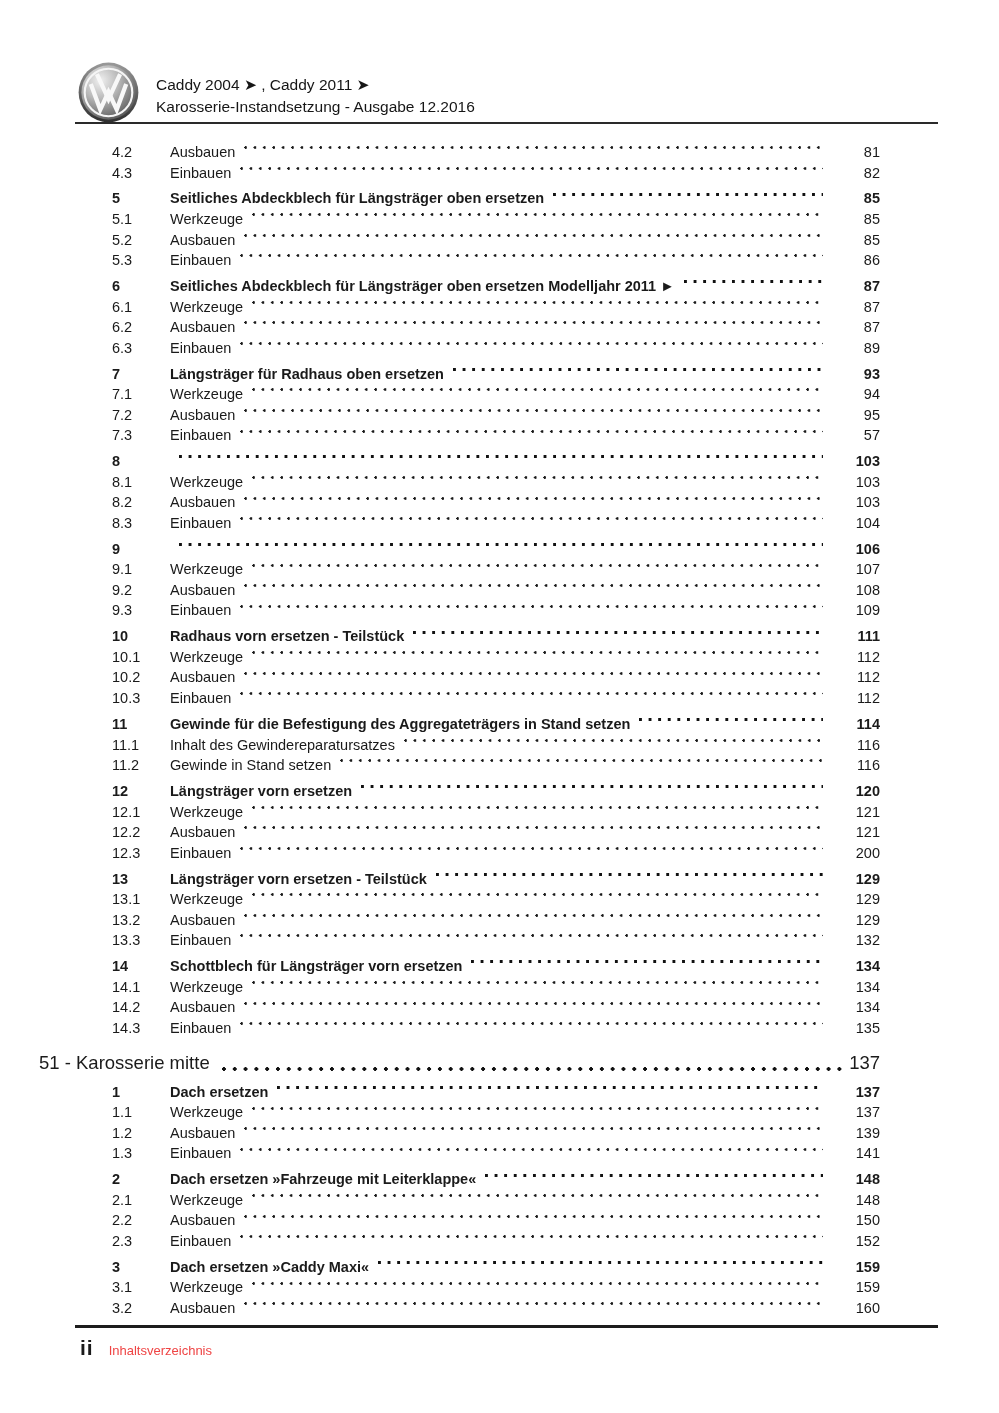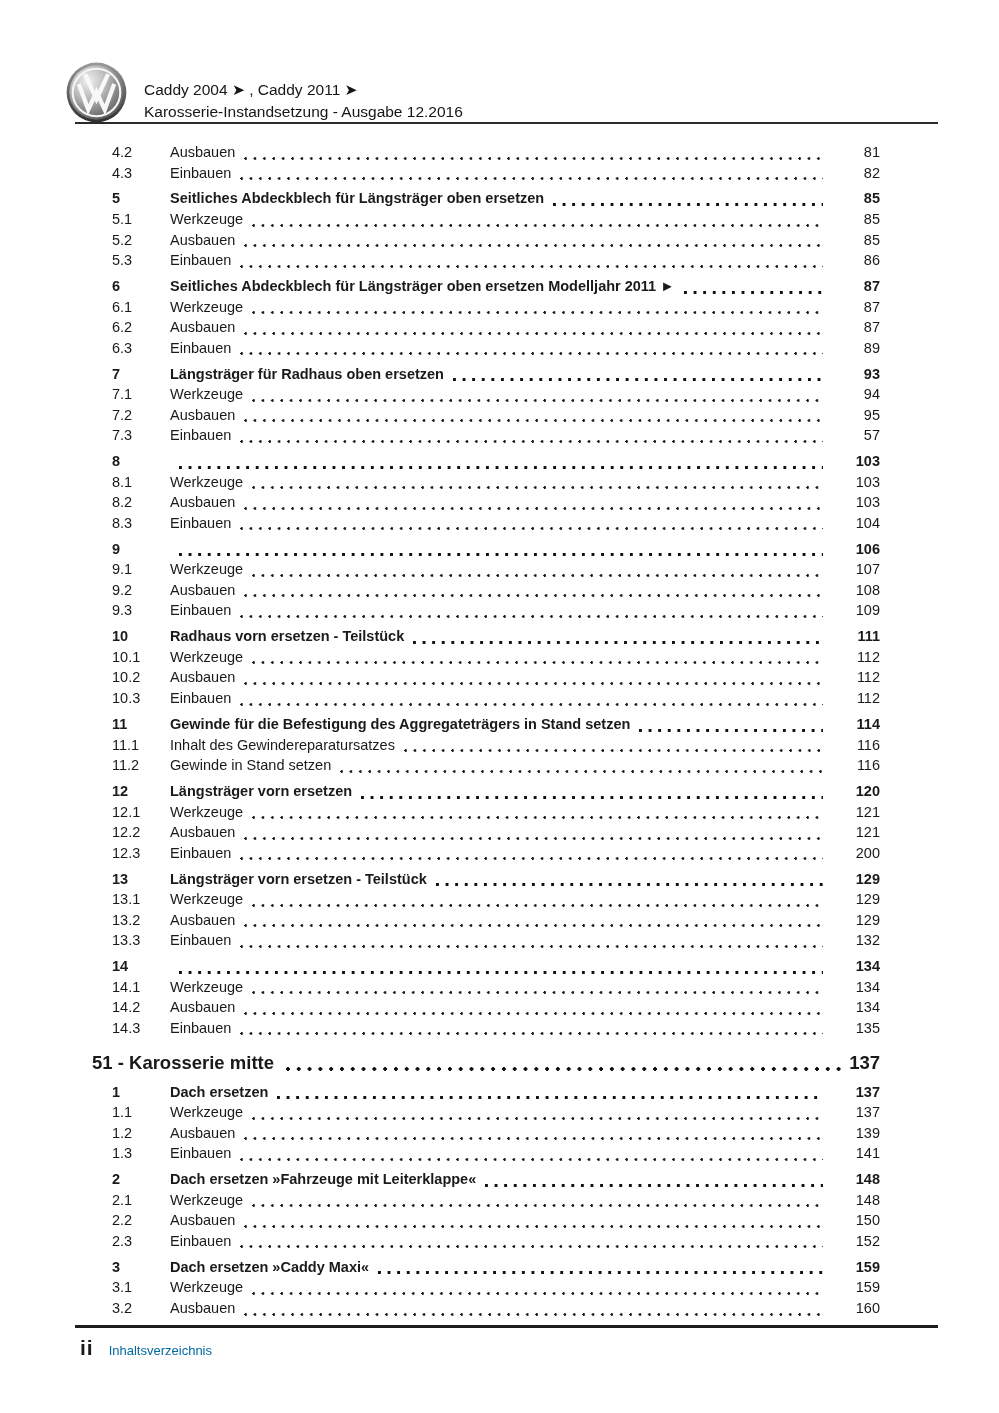--- a/index.html
+++ b/index.html
@@ -7,68 +7,69 @@
   body {
     width: 999px; height: 1413px;
     font-family: "Liberation Sans", "DejaVu Sans", sans-serif;
     color: #1a1a1a;
     position: relative;
     overflow: hidden;
   }
   .page { position: absolute; inset: 0; background: #fff; }
 
   
-  .header { position: absolute; left: 66px; top: 62px; display: flex; align-items: flex-end; }
+  .header { position: absolute; left: 78px; top: 62px; display: flex; align-items: flex-start; }
   .logo { width: 61px; height: 61px; flex: 0 0 auto; }
   .header-text { margin-left: 17px; padding-top: 12px; font-size: 15.5px; line-height: 22px; color: #161616; }
   .header-rule { position: absolute; left: 75px; width: 863px; top: 122px; height: 2px; background: #2a2a2a; }
 
   
   .toc { position: absolute; left: 0; right: 0; top: 142px; }
   .row {
     display: flex;
     padding-left: 112px; padding-right: 119px;
     font-size: 14.5px; line-height: 20.55px;
     white-space: nowrap;
+    align-items: center;
   }
   .row.bold { font-weight: bold; margin-top: 5.4px; }
   .row .num { flex: 0 0 58px; }
   .row .title { flex: 0 0 auto; }
   .row .dots { flex: 1 1 auto; position: relative; min-width: 20px; }
   .row .dots::after {
     content: ""; position: absolute; left: 9px; right: 11px; bottom: 3px; height: 3px;
     background-image: radial-gradient(circle at 1.5px 1.5px, #1b1b1b 1.25px, rgba(0,0,0,0) 1.45px);
     background-size: 9.4px 3px; background-repeat: repeat-x;
   }
   .row.bold .dots::after {
     background-image: radial-gradient(circle at 1.6px 1.5px, #111 1.5px, rgba(0,0,0,0) 1.7px);
     background-size: 9.6px 3px;
   }
   .row .page-num { flex: 0 0 46px; text-align: right; }
 
   .chapter {
     display: flex;
-    padding-left: 92px; padding-right: 119px;
-    font-size: 18.5px; font-weight: bold; line-height: 26px;
+    padding-left: 39px; padding-right: 119px;
+    font-size: 18.5px; font-weight: normal; line-height: 26px;
     margin-top: 12px; margin-bottom: 4px;
     white-space: nowrap;
   }
   .chapter .dots { flex: 1 1 auto; position: relative; min-width: 20px; }
   .chapter .dots::after {
     content: ""; position: absolute; left: 12px; right: 2px; bottom: 5px; height: 4px;
     background-image: radial-gradient(circle at 1.9px 1.9px, #111 1.8px, rgba(0,0,0,0) 2.0px);
     background-size: 10.8px 4px; background-repeat: repeat-x;
   }
   .chapter .page-num { flex: 0 0 auto; text-align: right; }
 
   
   .footer-rule { position: absolute; left: 75px; width: 863px; top: 1325px; height: 3px; background: #1d1d1d; }
   .footer { position: absolute; left: 80px; top: 1336px; display: flex; align-items: baseline; }
   .footer .folio { font-size: 21px; font-weight: bold; letter-spacing: 1px; }
-  .footer .footer-label { margin-left: 15px; font-size: 13px; color: #0369a1; }
+  .footer .footer-label { margin-left: 15px; font-size: 13px; color: #ef4444; }
 </style>
 </head>
 <body>
 
 <div class="page">
 
   <div class="header">
     <span class="logo">
       <svg viewBox="0 0 100 100" width="61" height="61" aria-hidden="true">
         <defs>
@@ -350,20 +351,21 @@
 
   <div class="row">
     <span class="num">13.3</span>
     <span class="title">Einbauen</span>
     <span class="dots"></span>
     <span class="page-num">132</span>
   </div>
 
   <div class="row bold">
     <span class="num">14</span>
+    <span class="title">Schottblech für Längsträger vorn ersetzen</span>
     <span class="dots"></span>
     <span class="page-num">134</span>
   </div>
 
   <div class="row">
     <span class="num">14.1</span>
     <span class="title">Werkzeuge</span>
     <span class="dots"></span>
     <span class="page-num">134</span>
   </div>

